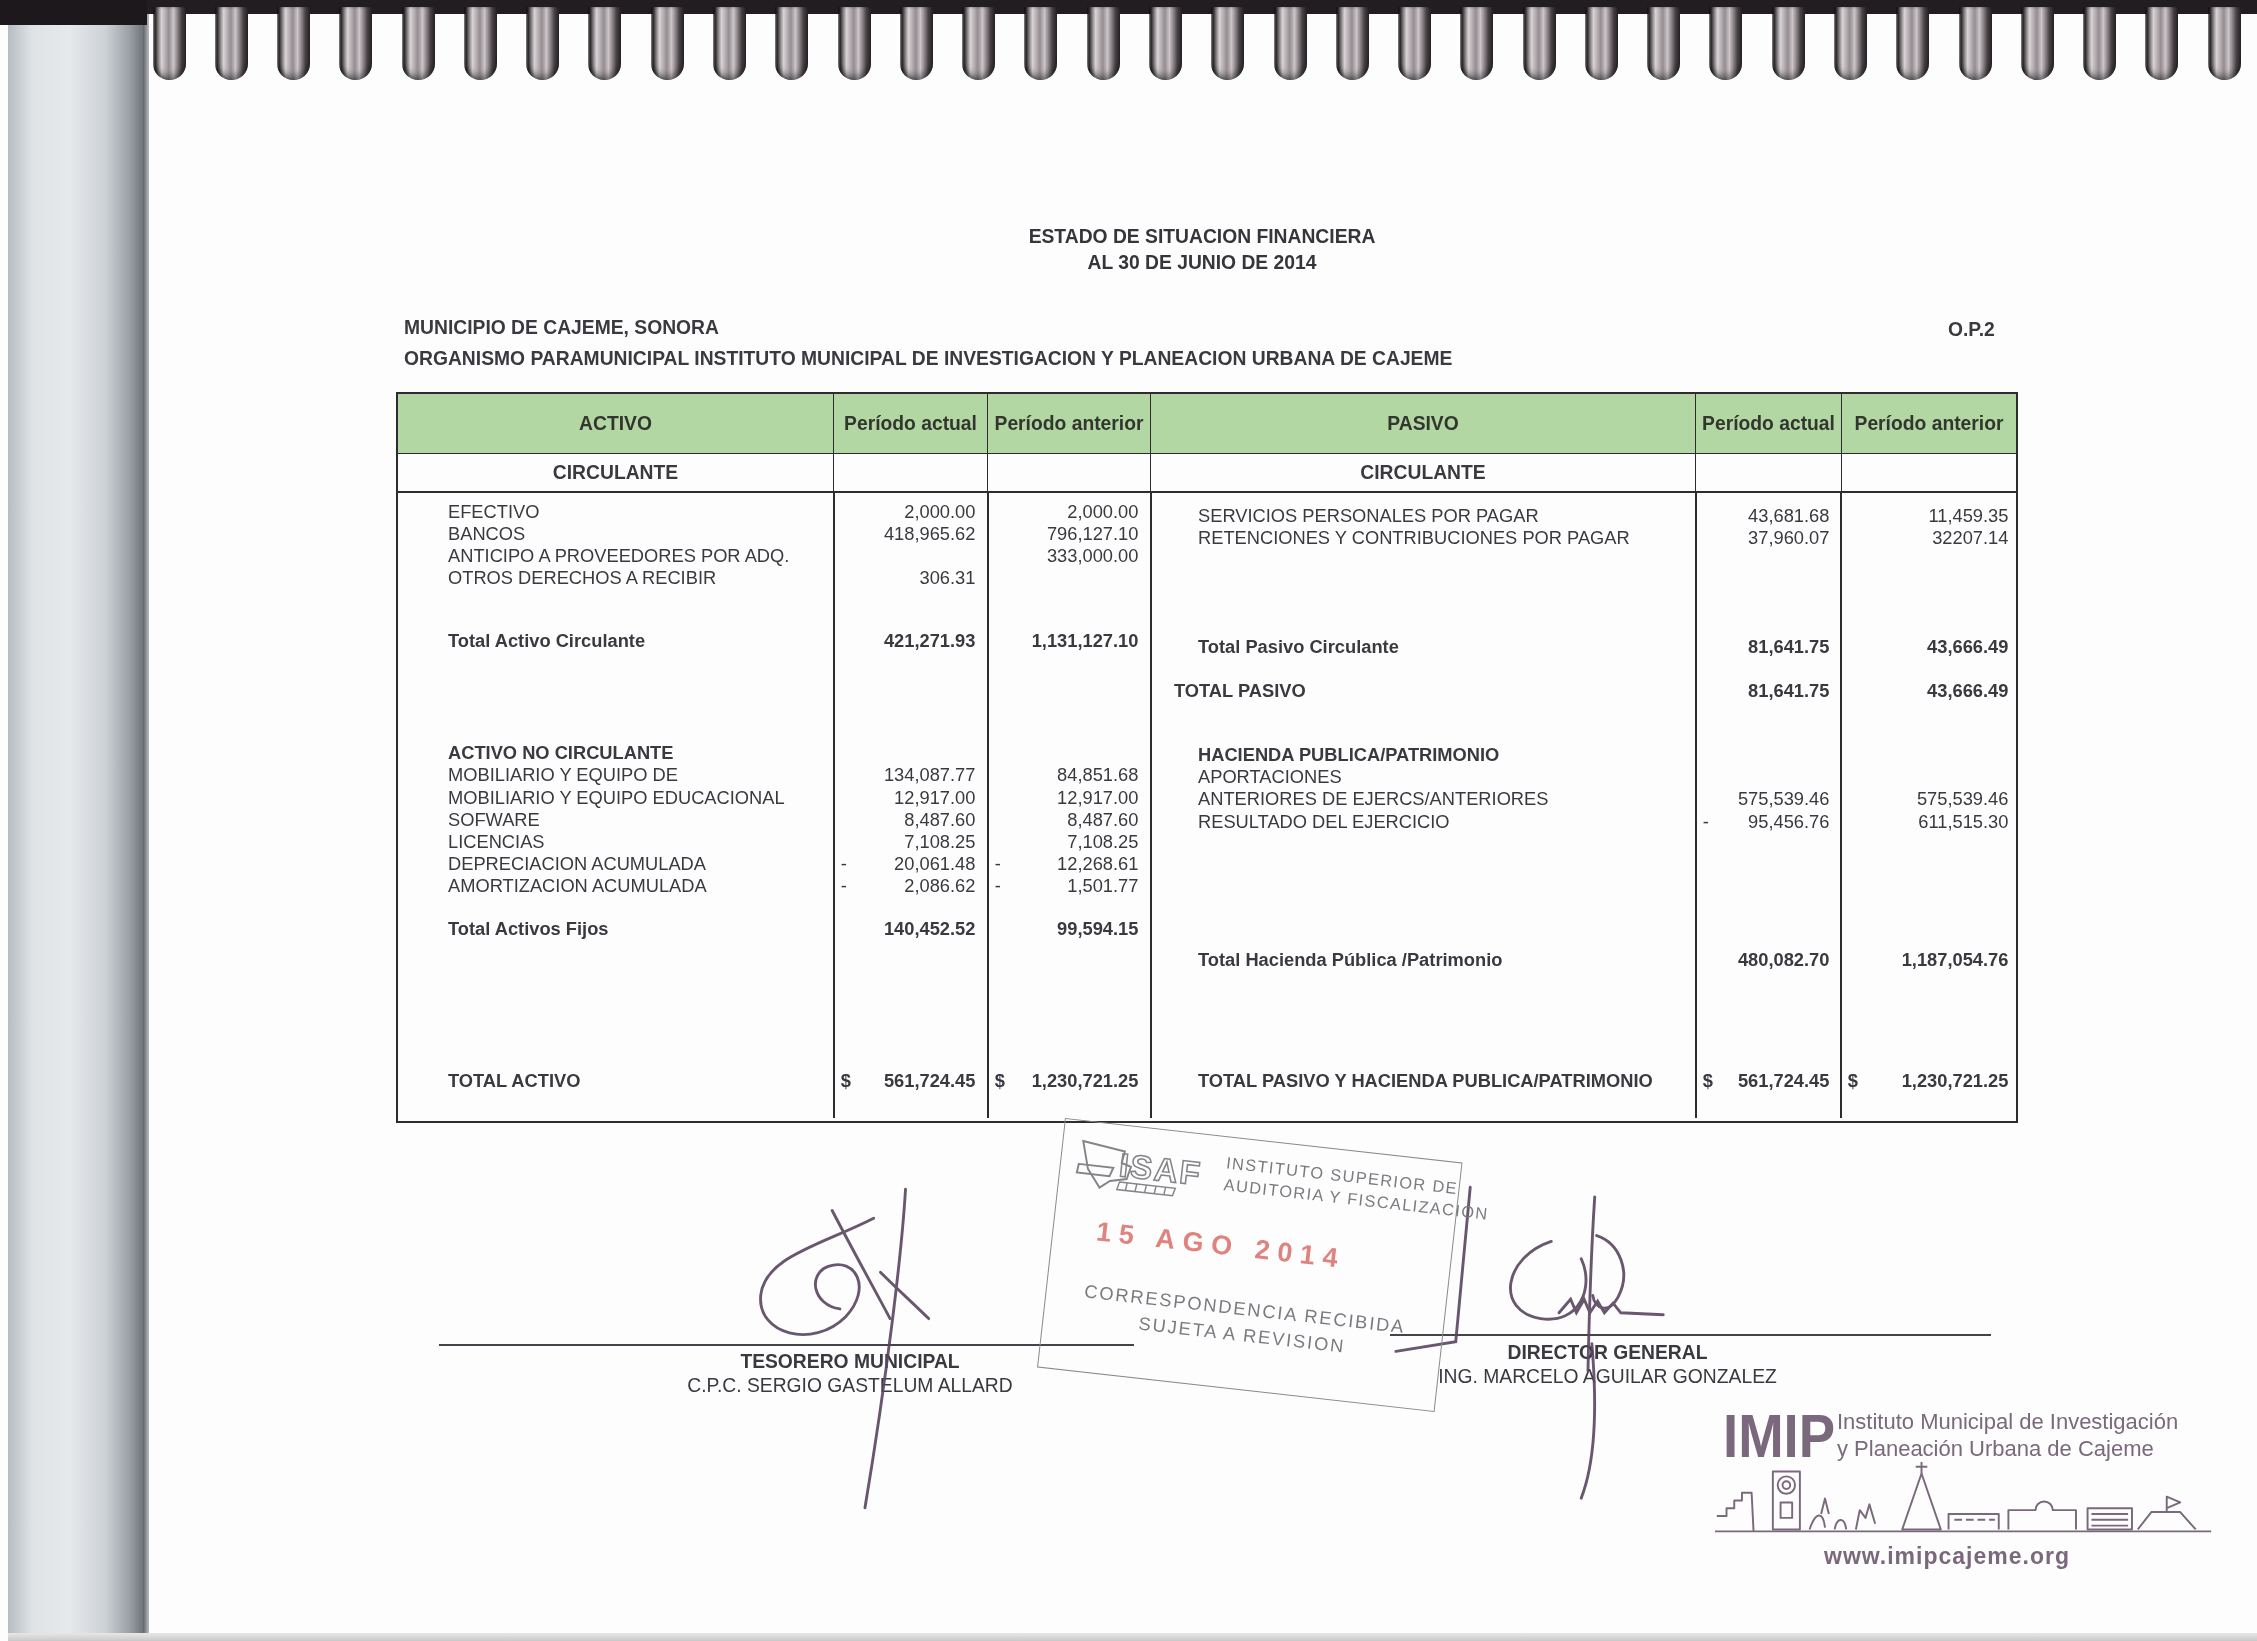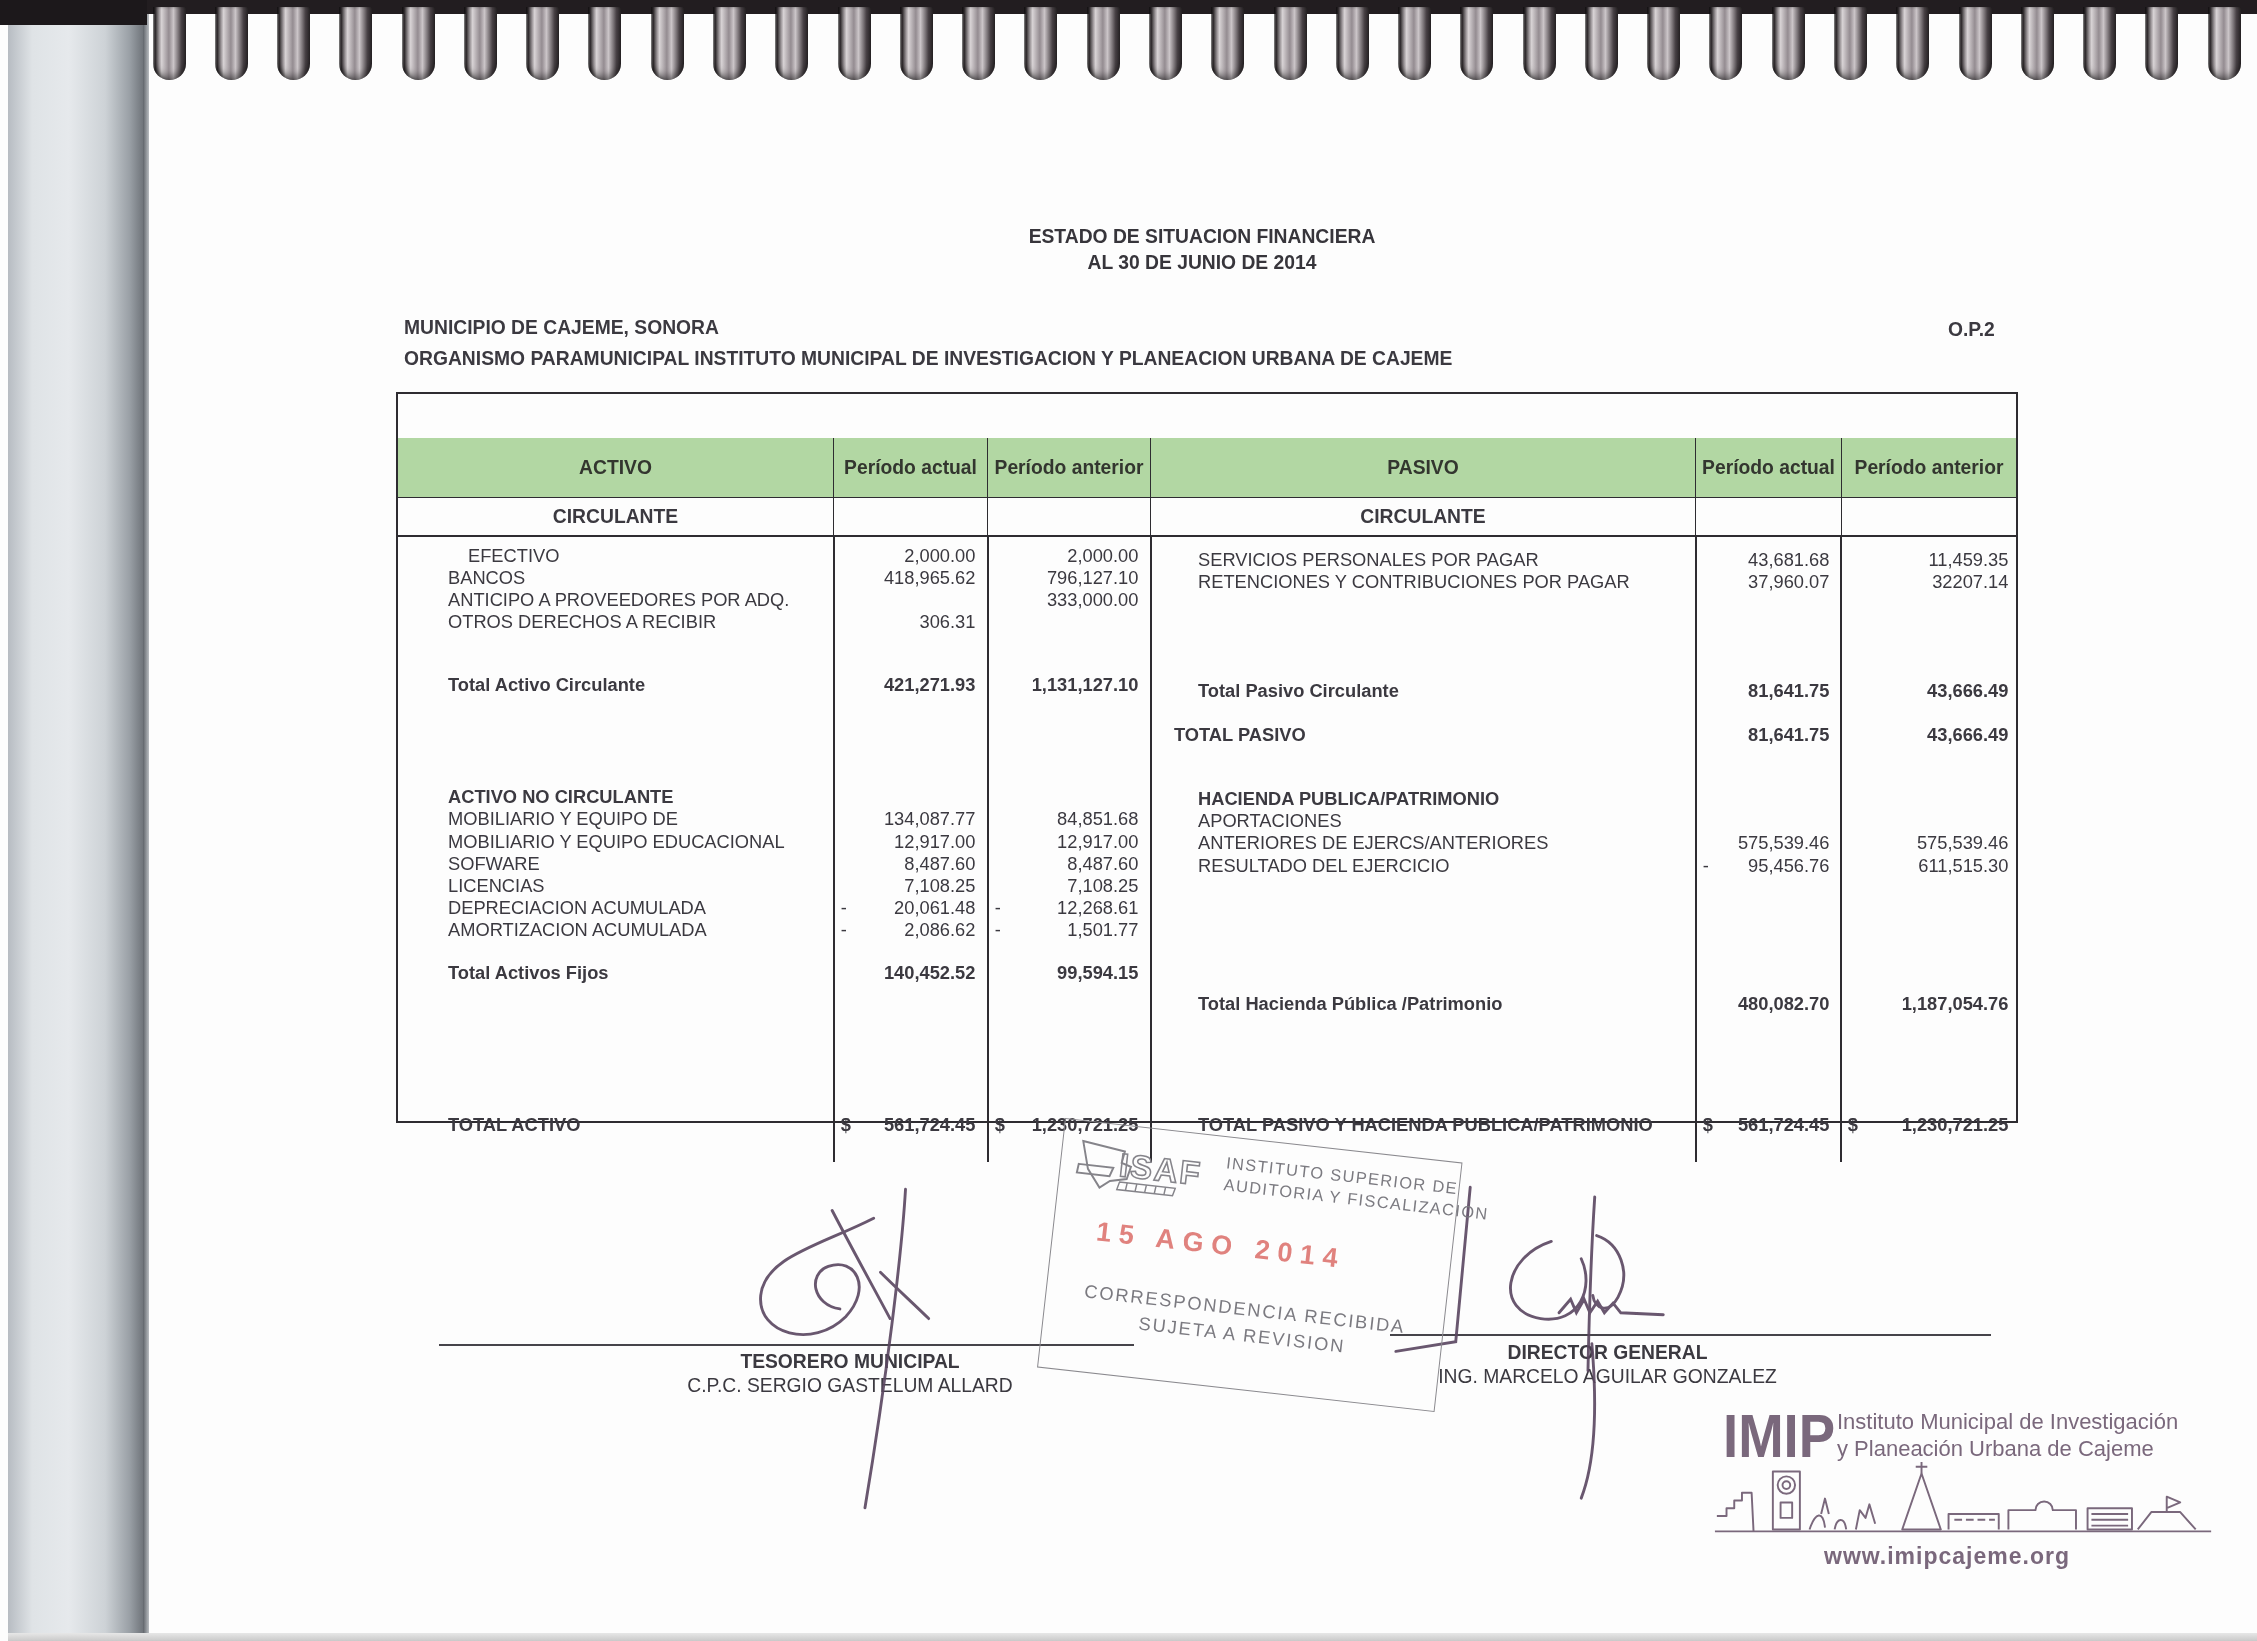--- a/index.html
+++ b/index.html
@@ -18,21 +18,21 @@
      box-shadow:inset 0 -4.8px 6.8px rgba(0,0,0,.38), inset 2.9px 0 2.9px rgba(0,0,0,.35);}
   
   .doc{position:absolute;font-size:19.3px;}
   .bold{font-weight:700;}
   #title{left:676px;top:224px;width:1052px;text-align:center;font-weight:700;line-height:26px;color:#37353b;}
   #entity1{left:404px;top:317px;font-weight:700;}
   #entity2{left:404px;top:348px;font-weight:700;}
   #opcode{left:1948px;top:319px;font-weight:700;}
   
   #fintable{position:absolute;left:396px;top:392px;width:1622px;height:731px;border:2.9px solid #2e2c31;box-sizing:border-box;}
-  #thead{display:flex;height:60px;border-bottom:1.9px solid #2e2c31;box-sizing:border-box;margin-top:44px;}
+  #thead{display:flex;height:60px;border-bottom:1.9px solid #2e2c31;box-sizing:border-box;}
   #thead .hc{background:#b2d7a3;display:flex;align-items:center;justify-content:center;text-align:center;
      font-weight:700;font-size:19.3px;line-height:21px;color:#33362f;box-sizing:border-box;}
   #thead .hc + .hc{border-left:1.9px solid #2e2c31;}
   #tsub{display:flex;height:39px;border-bottom:2.9px solid #2e2c31;box-sizing:border-box;}
   #tsub .sc{display:flex;align-items:center;justify-content:center;font-weight:700;font-size:19.3px;box-sizing:border-box;}
   #tsub .sc + .sc{border-left:1.9px solid #2e2c31;}
   #tbody{position:relative;height:625px;}
   .vdiv{position:absolute;top:0;bottom:0;width:1.9px;background:#2e2c31;}
   .trow{position:absolute;left:0;right:0;height:22px;font-size:18.3px;color:#3b3940;}
   .trow.bold{font-weight:700;}
@@ -139,21 +139,21 @@
       <div class="sc" style="width:146px"></div>
       <div class="sc" style="width:180px;flex:1"></div>
     </div>
     <div id="tbody">
       <div class="vdiv" style="left:435px"></div>
       <div class="vdiv" style="left:589px"></div>
       <div class="vdiv" style="left:752px"></div>
       <div class="vdiv" style="left:1297px"></div>
       <div class="vdiv" style="left:1442px"></div>
     <div class="trow" style="top: 7.7px;">
-          <div class="lab" style="left: 0px; width: 435px; padding-left: 70px; text-align: center;">EFECTIVO</div>
+          <div class="lab" style="left: 0px; width: 435px; padding-left: 50px; text-align: center;">EFECTIVO</div>
           <div class="vcell" style="left: 435px; width: 154px;">
             <span class="val">2,000.00</span>
           </div>
           <div class="vcell" style="left: 589px; width: 163px;">
             <span class="val">2,000.00</span>
           </div>
         </div>
         <div class="trow" style="top: 30px;">
           <div class="lab" style="left: 0px; width: 435px; padding-left: 50px;">BANCOS</div>
           <div class="vcell" style="left: 435px; width: 154px;">

